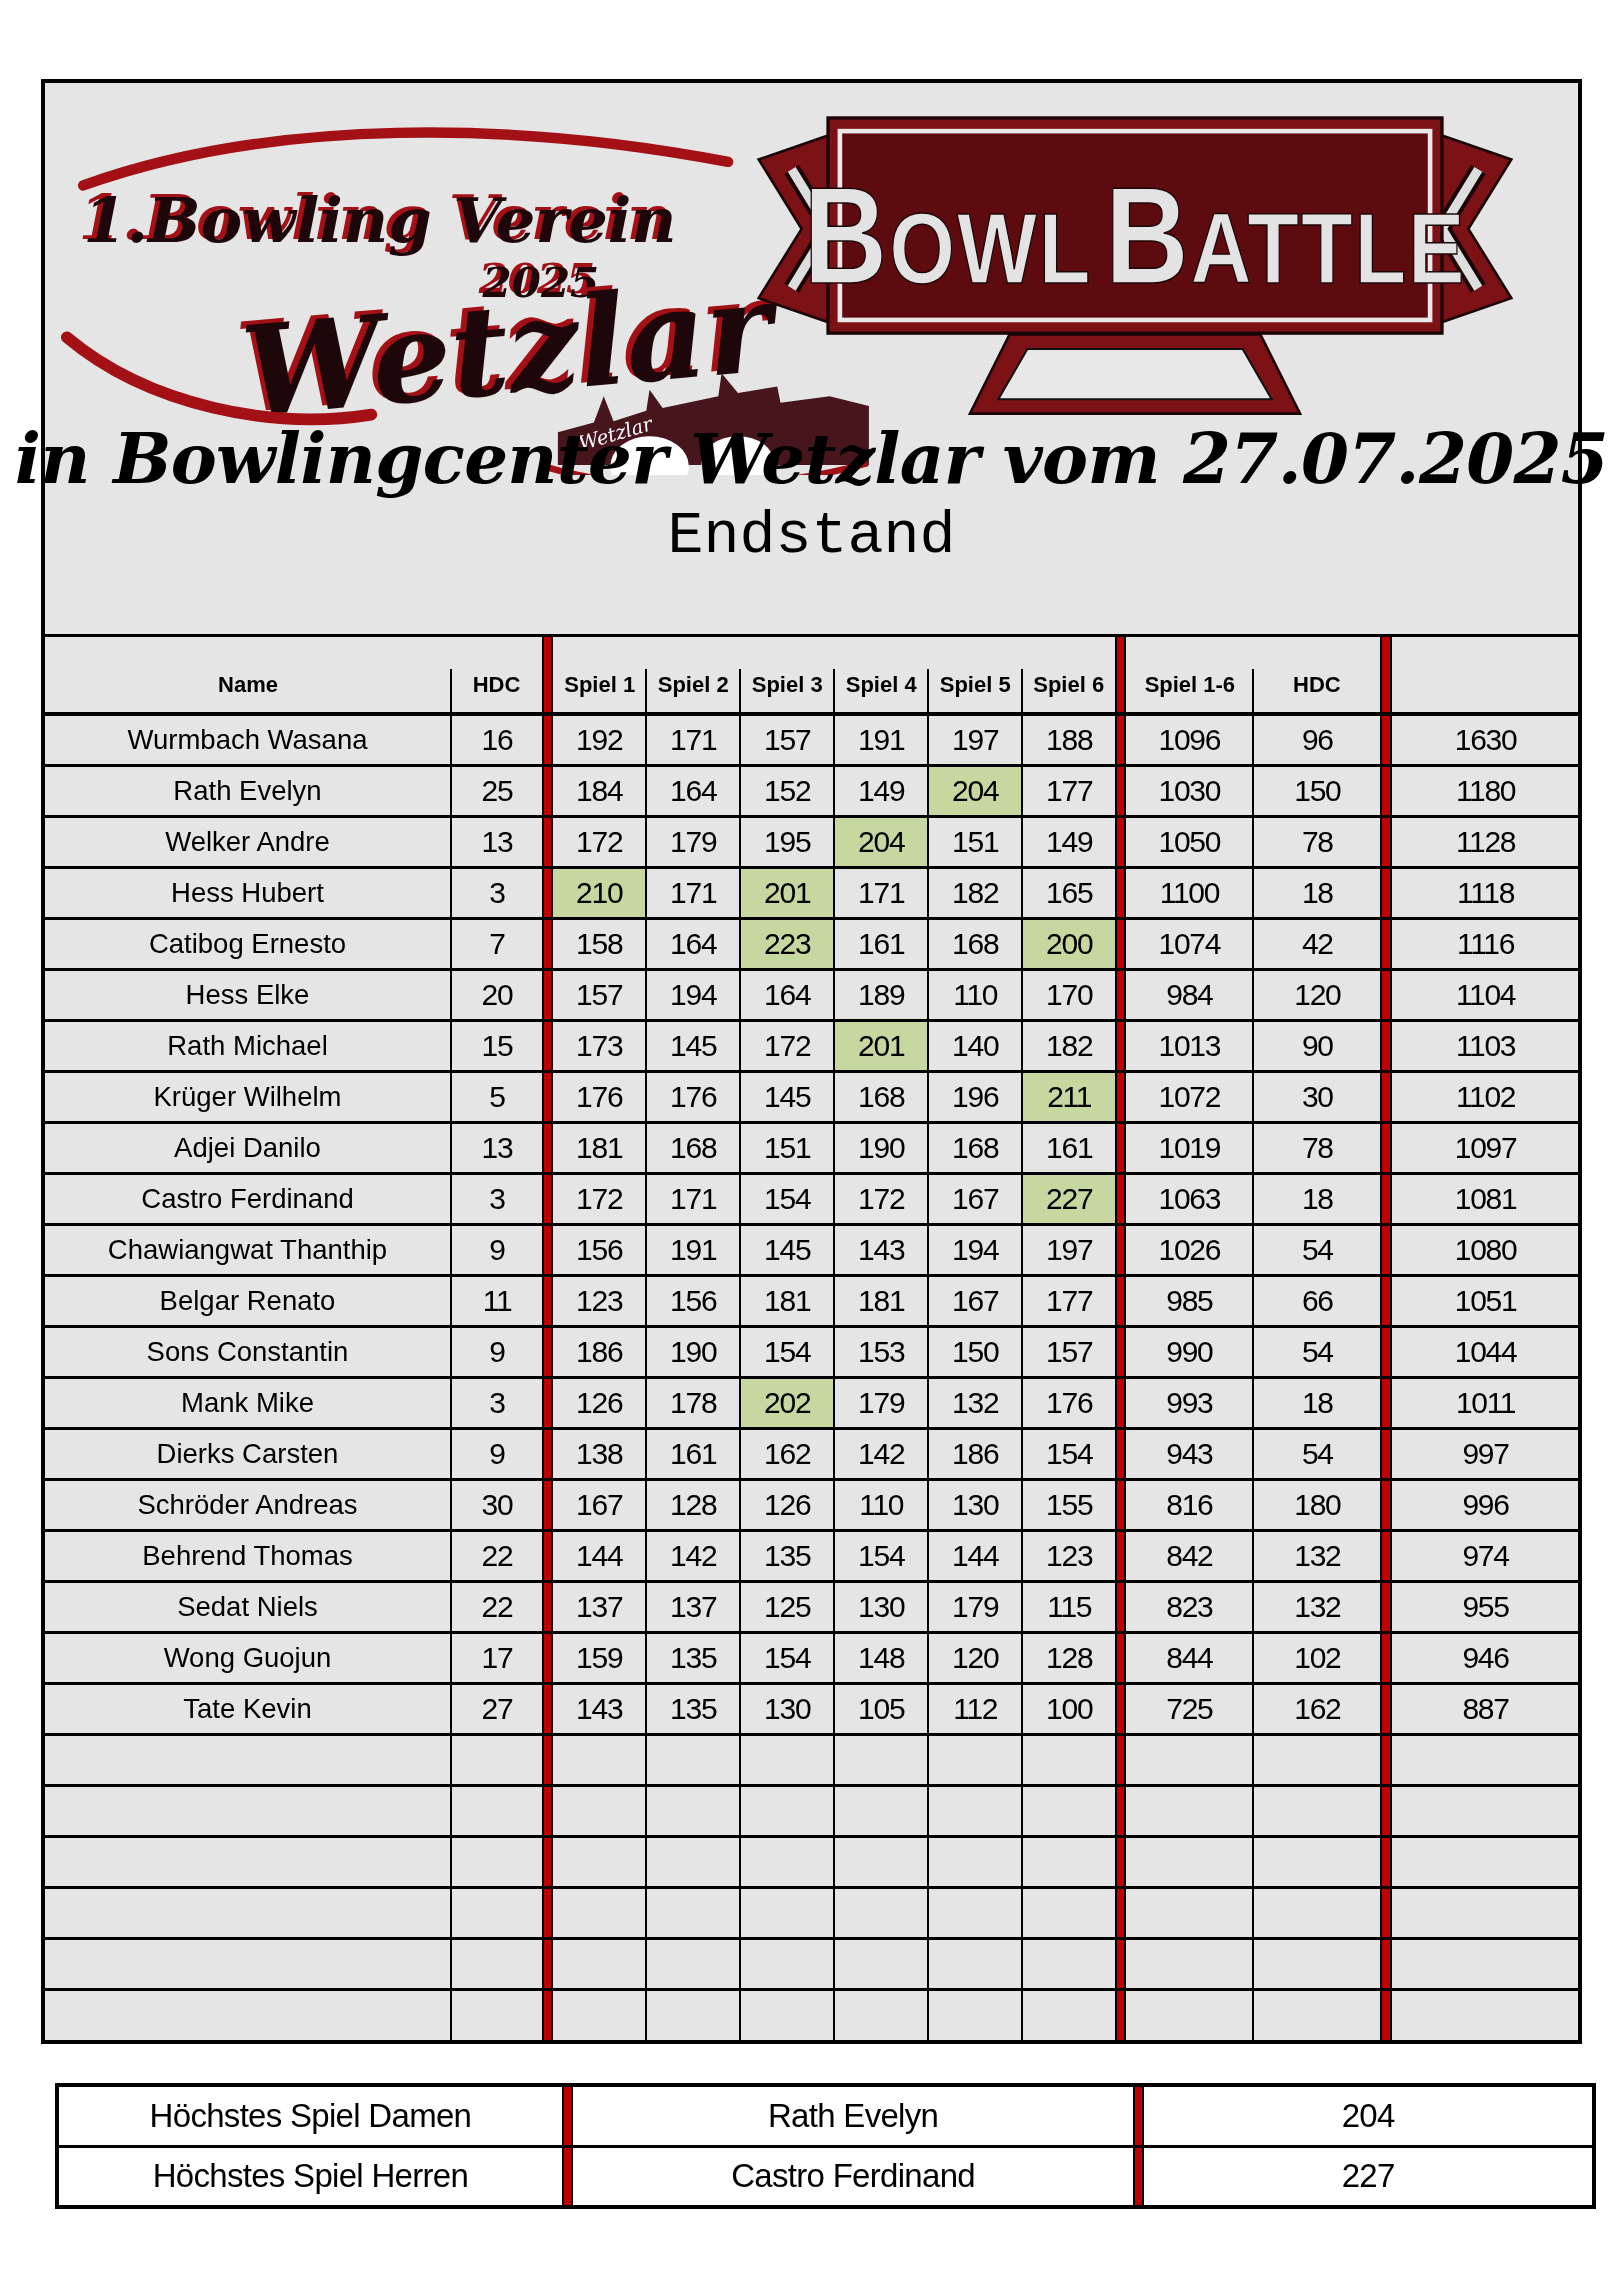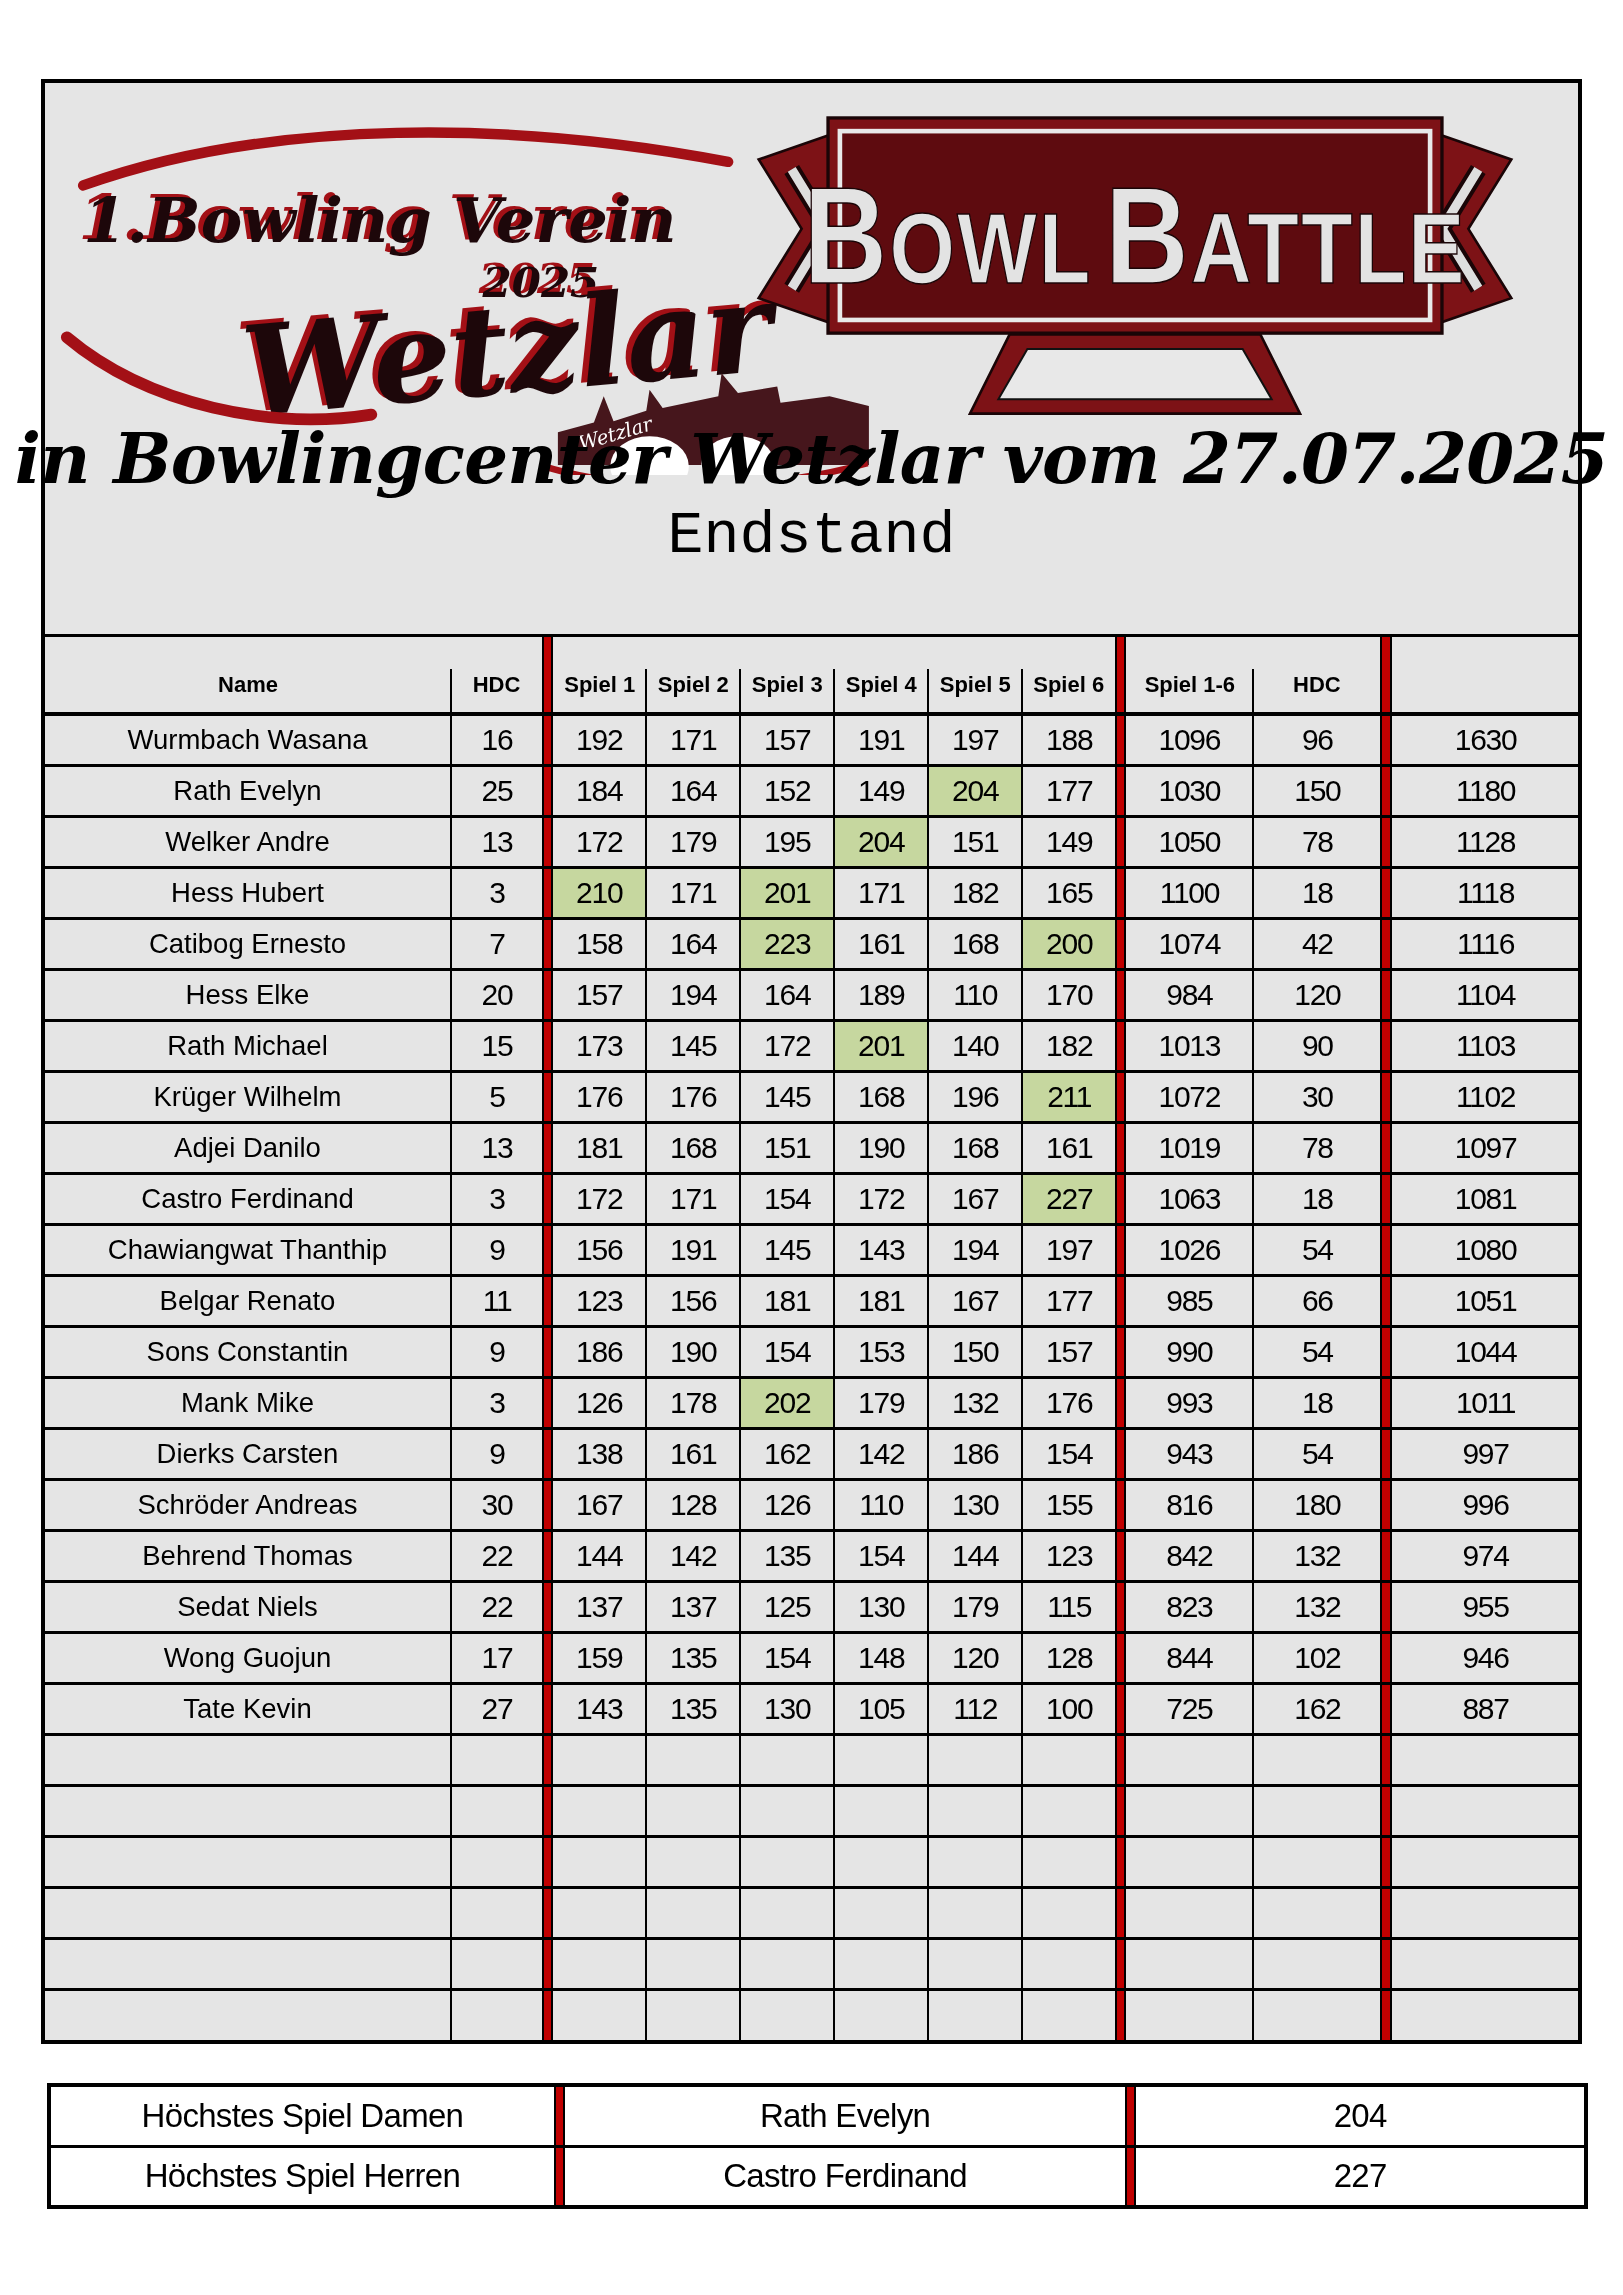--- a/index.html
+++ b/index.html
@@ -33,21 +33,21 @@
                 text-align:center;vertical-align:middle;padding:0;overflow:hidden;white-space:nowrap;}
   .maintable td:first-child{border-left:none;}
   .maintable td.sep + td{border-left:none;}
   .maintable .sep, .summary .sep{background:#c00000;border-left:2px solid #000;border-right:2px solid #000;padding:0;}
   .maintable th.sep{border-top:3.9px solid #000;border-bottom:4.6px solid #000;}
   td.name{font-size:27.5px;margin-left:8px;}
   td.num{font-size:30px;letter-spacing:-1.3px;}
   td.hi{background:#c6d79f;}
 
   
-  .summary{position:absolute;left:47px;top:2083px;width:1541px;height:126px;
+  .summary{position:absolute;left:55px;top:2083px;width:1541px;height:126px;
            border:4.6px solid #000;box-sizing:border-box;}
   .summary td{border-top:3.9px solid #000;text-align:center;vertical-align:middle;
               font-size:33px;letter-spacing:-0.7px;padding:0;white-space:nowrap;}
   .summary tr:first-child td{border-top:none;}
   .summary tr{height:58px;}
 </style>
 </head>
 <body>
 
 <div class="sheet">

